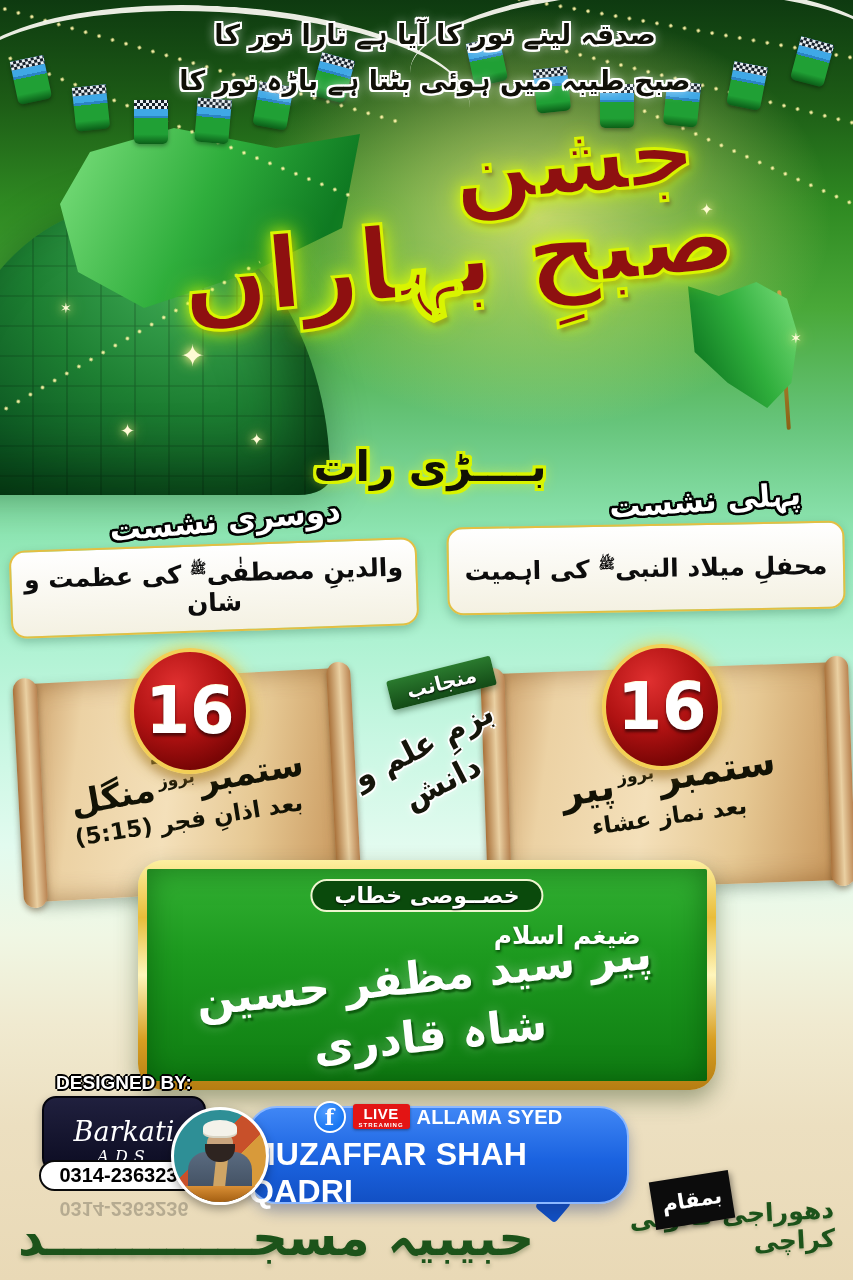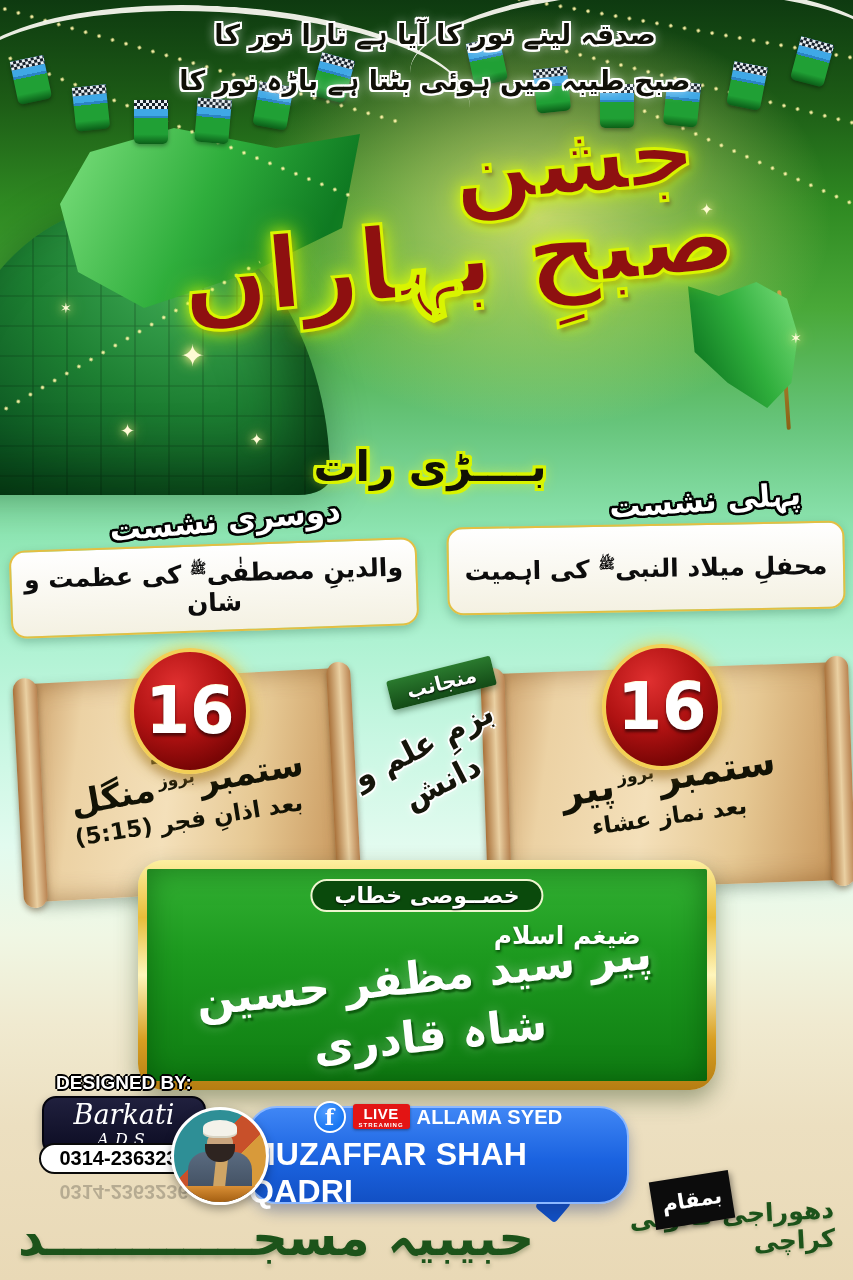--- a/index.html
+++ b/index.html
@@ -104,21 +104,21 @@
   .honorific{position:absolute;right:66px;top:52px;color:#fff;font-size:25px;font-weight:bold;
     text-shadow:1px 2px 3px rgba(0,50,0,.8);text-align:right;}
   .speaker-name{position:absolute;left:40px;right:40px;top:78px;text-align:center;transform:rotate(-6deg);
     color:#fff;font-size:44px;font-weight:bold;line-height:1.35;
     text-shadow:2px 3px 2px rgba(0,70,0,.75),0 0 14px rgba(255,255,255,.35);}
 
   
   .designed-label{color:#fff;font-family:"Liberation Sans",sans-serif;font-weight:bold;font-size:19px;
     text-shadow:-2px 0 #000,2px 0 #000,0 -2px #000,0 2px #000,-1px -1px #000,1px 1px #000;}
   .brand-box{background:linear-gradient(180deg,#20203e,#0c0c22);border:2px solid #04040e;border-radius:14px;
-    width:160px;text-align:center;color:#fff;padding:2px 0 4px;box-shadow:0 4px 8px rgba(0,0,0,.35);}
+    width:160px;text-align:center;color:#fff;padding:19px 0 4px;box-shadow:0 4px 8px rgba(0,0,0,.35);}
   .brand-name{font-family:"DejaVu Serif",serif;font-style:italic;font-size:27px;line-height:1.1;}
   .brand-sub{font-family:"DejaVu Serif",serif;font-style:italic;font-size:16px;letter-spacing:6px;}
   .phone-pill{background:#fff;border:2.5px solid #0a0a0a;border-radius:16px;width:166px;text-align:center;
     font-family:"Liberation Sans",sans-serif;font-weight:bold;font-size:20px;color:#000;padding:2px 0;margin-top:-12px;position:relative;z-index:2;}
   .phone-reflect{transform:scaleY(-1);opacity:.22;margin-top:2px;}
 
   
   .photo{left:171px;top:1107px;width:92px;height:92px;border-radius:50%;border:3px solid #fff;overflow:hidden;
     background:linear-gradient(135deg,#2e8f96 0 40%,#c8502a 40% 60%,#d89a3a 60% 100%);box-shadow:0 4px 10px rgba(0,0,0,.35);z-index:6;}
   .ph-body{position:absolute;left:14px;top:42px;width:64px;height:52px;border-radius:18px 18px 0 0;background:linear-gradient(#5a6b80,#394657);}

